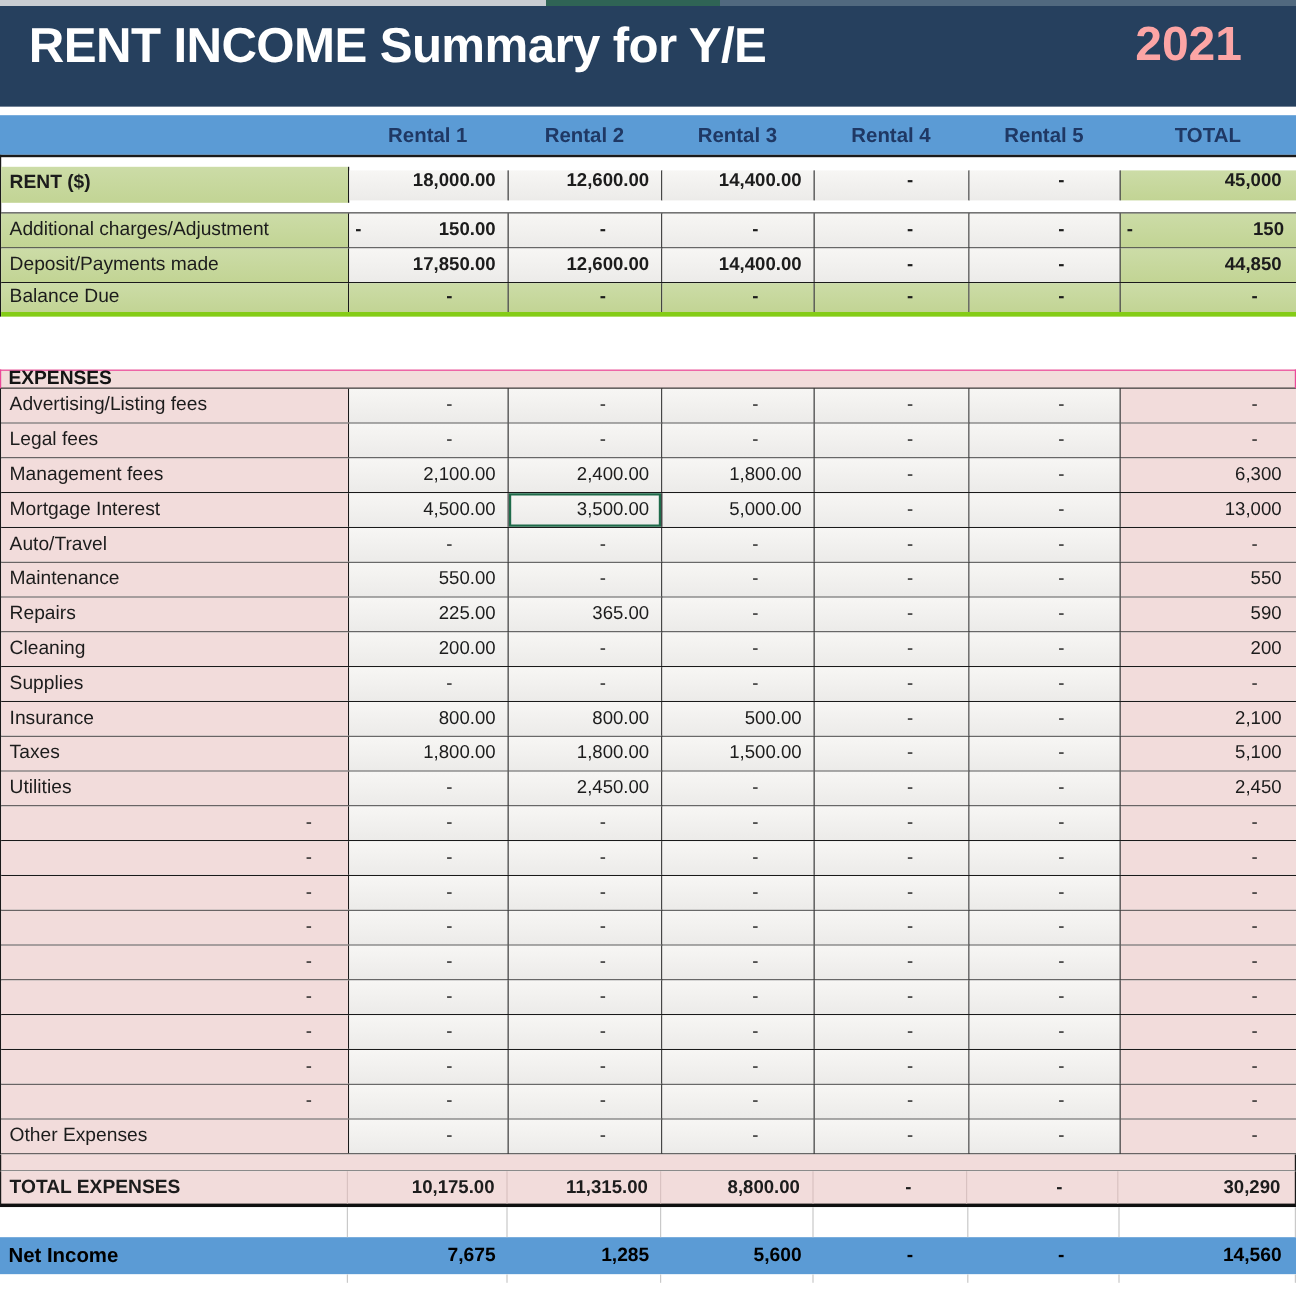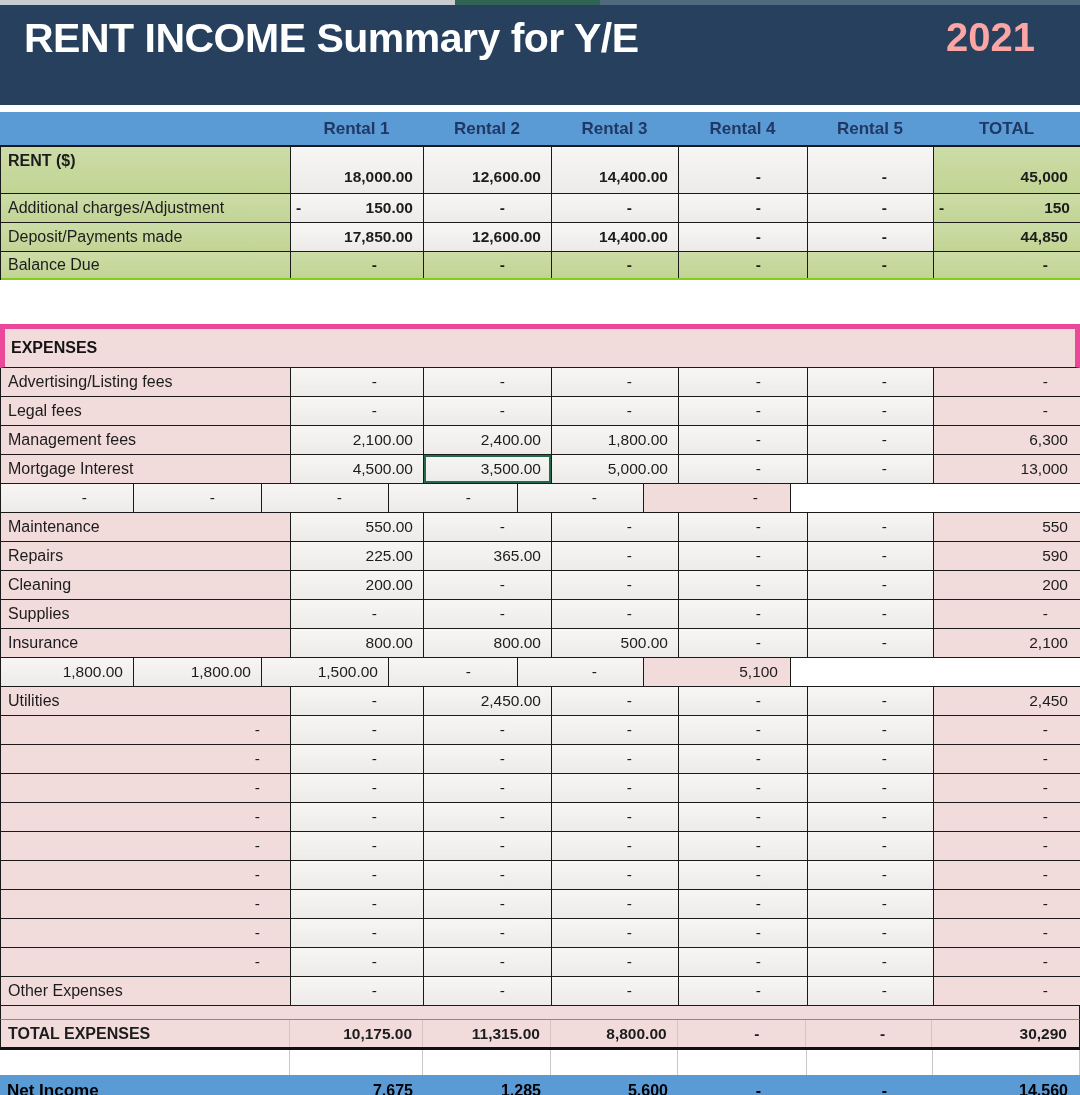--- a/index.html
+++ b/index.html
@@ -6,21 +6,21 @@
   body { background:#fff; font-family:"Liberation Sans", sans-serif; }
   .sheet { position:relative; width:1080px; height:1095px; background:#ffffff; overflow:hidden; }
 
   
   .top-strip { display:flex; height:5px; width:1080px; }
   .strip-a { width:455px; background:#c9cdd2; }
   .strip-b { width:145px; background:#2f6455; }
   .strip-c { width:480px; background:#51697f; }
 
   
-  .banner { height:100px; background:#26405e; display:flex; justify-content:space-between; align-items:flex-start; padding:10px 45px 0 24px; }
+  .banner { height:84px; background:#26405e; display:flex; justify-content:space-between; align-items:flex-start; padding:10px 45px 0 24px; }
   .banner .title { color:#ffffff; font-size:41px; font-weight:700; letter-spacing:-0.5px; }
   .banner .year  { color:#fca5a5; font-size:40px; font-weight:700; }
 
   .gap7  { height:7px;  background:#ffffff; }
   .gap44 { height:44px; background:#ffffff; }
 
   
   .c0{width:290px}.c1{width:133px}.c2{width:128px}.c3{width:127px}.c4{width:129px}.c5{width:126px}.c6{width:147px}
 
   .row { display:flex; width:1080px; }
@@ -28,25 +28,25 @@
 
   
   .colhead { height:33px; background:#5b9bd5; }
   .colhead .cell { justify-content:center; font-weight:700; font-size:17px; color:#1f3864;text-align:center; }
 
   
   .grid { border-left:1px solid #1a1a1a; }
   .grid .row { border-bottom:1px solid #1a1a1a; }
   .grid .cell { border-right:1px solid #1a1a1a; }
   .income-grid { border-top:2px solid #1a1a1a; }
-  .income-grid .row:last-child { border-bottom:2px solid #84cc16; }
+  .income-grid .row:last-child { border-bottom:4px solid #84cc16; }
 
   .h29 { height:29px; }
   .h28 { height:28px; }
-  .h47 { height:47px; }
+  .h47 { height:47px;align-items:center; }
 
   
   .bg-green { background:linear-gradient(180deg,#ccdca7 0%,#c2d494 100%); }
   .bg-pink  { background:#f2dcdb; }
   .bg-data  { background:linear-gradient(180deg,#f7f6f4 0%,#ecebe9 100%); }
 
   
   .lab { justify-content:flex-start; padding-left:7px; font-size:16px; }
   .lab.bold { font-weight:700; }
   .num { justify-content:flex-end; padding-right:10px; }
@@ -57,21 +57,21 @@
   .neg { justify-content:space-between; }
   .neg .minus { padding-left:5px; }
   .neg .val { padding-right:10px; }
   .b { font-weight:700; }
 
   
   .row-rent .cell { align-items:flex-end; padding-bottom:7px; }
   .row-rent .lab { align-items:flex-start; padding-top:5px; }
 
   
-  .exp-band { height:44px; background:#f2dcdb; border:5px solid #ec4899; border-bottom:1px solid #1a1a1a; display:flex; align-items:center; padding-left:6px; font-weight:700; font-size:16px; color:#141414; }
+  .exp-band { height:16px; background:#f2dcdb; border:1px solid #ec4899; border-bottom:1px solid #1a1a1a; display:flex; align-items:center; padding-left:6px; font-weight:700; font-size:16px; color:#141414; }
   .pink-strip { height:14px; background:#f2dcdb; border-left:1px solid #1a1a1a; border-right:1px solid #1a1a1a; border-bottom:1px solid #8a8a8a; }
 
   
   .total-row { height:30px; background:#f2dcdb; border-left:1px solid #1a1a1a; border-right:1px solid #1a1a1a; border-bottom:3px solid #101010; }
   .total-row .cell { border-right:1px solid #d9c2c1; font-weight:700; }
   .total-row .cell:last-child { border-right:none; }
   .total-row .lab { font-size:16px; }
 
   
   .spacer { background:#ffffff; }
@@ -197,20 +197,21 @@
       <div class="row h29">
         <div class="cell c0 bg-pink lab">Mortgage Interest</div>
         <div class="cell c1 bg-data num">4,500.00</div>
         <div class="cell c2 bg-data num selected">3,500.00</div>
         <div class="cell c3 bg-data num">5,000.00</div>
         <div class="cell c4 bg-data dash">-</div>
         <div class="cell c5 bg-data dash">-</div>
         <div class="cell c6 bg-pink num">13,000</div>
       </div>
       <div class="row h29">
+        <div class="cell c0 bg-pink lab">Auto/Travel</div>
         <div class="cell c1 bg-data dash">-</div>
         <div class="cell c2 bg-data dash">-</div>
         <div class="cell c3 bg-data dash">-</div>
         <div class="cell c4 bg-data dash">-</div>
         <div class="cell c5 bg-data dash">-</div>
         <div class="cell c6 bg-pink dash">-</div>
       </div>
       <div class="row h29">
         <div class="cell c0 bg-pink lab">Maintenance</div>
         <div class="cell c1 bg-data num">550.00</div>
@@ -250,20 +251,21 @@
       <div class="row h29">
         <div class="cell c0 bg-pink lab">Insurance</div>
         <div class="cell c1 bg-data num">800.00</div>
         <div class="cell c2 bg-data num">800.00</div>
         <div class="cell c3 bg-data num">500.00</div>
         <div class="cell c4 bg-data dash">-</div>
         <div class="cell c5 bg-data dash">-</div>
         <div class="cell c6 bg-pink num">2,100</div>
       </div>
       <div class="row h29">
+        <div class="cell c0 bg-pink lab">Taxes</div>
         <div class="cell c1 bg-data num">1,800.00</div>
         <div class="cell c2 bg-data num">1,800.00</div>
         <div class="cell c3 bg-data num">1,500.00</div>
         <div class="cell c4 bg-data dash">-</div>
         <div class="cell c5 bg-data dash">-</div>
         <div class="cell c6 bg-pink num">5,100</div>
       </div>
       <div class="row h29">
         <div class="cell c0 bg-pink lab">Utilities</div>
         <div class="cell c1 bg-data dash">-</div>

